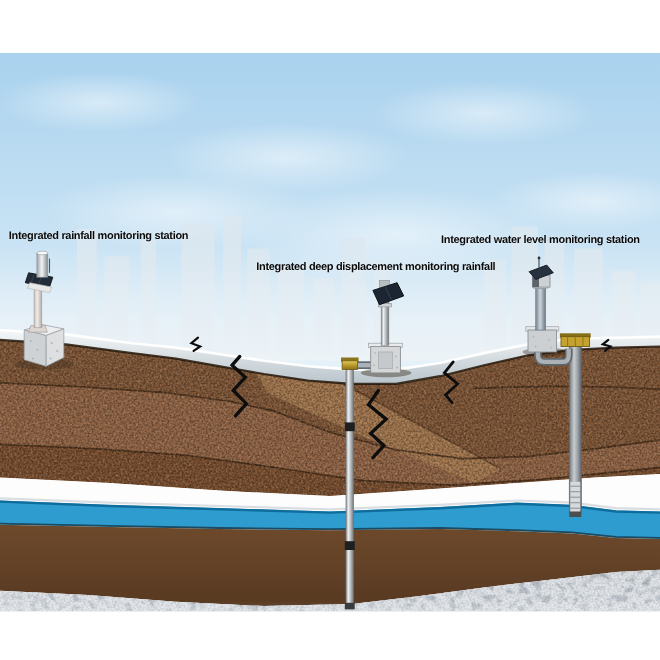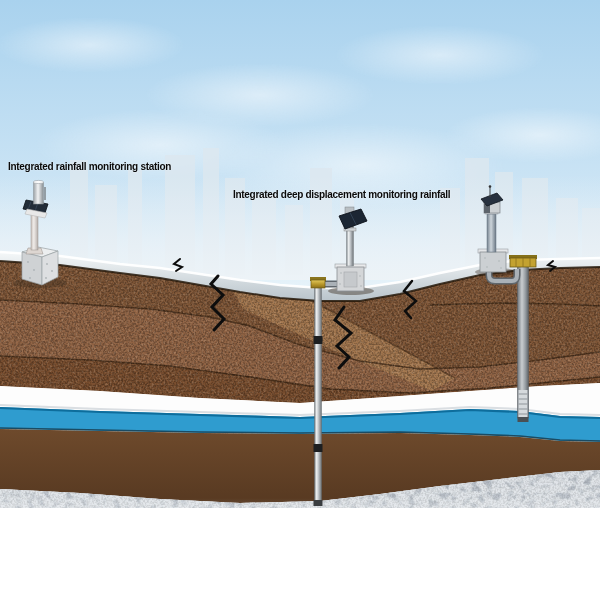--- a/index.html
+++ b/index.html
@@ -1,17 +1,17 @@
 <!DOCTYPE html>
 <html><head>
 <meta charset="utf-8">
 <style>
   html,body{margin:0;padding:0;background:#ffffff;}
   .stage{position:relative;width:600px;height:508px;overflow:hidden;background:#ffffff;
-         font-family:"Liberation Sans",sans-serif;}
+         font-family:"Liberation Sans",sans-serif;margin-top:48px;}
   .stage svg{position:absolute;left:0;top:0;}
   .label{position:absolute;font-weight:bold;font-size:10px;letter-spacing:-0.3px;
          color:#0a0a0a;white-space:nowrap;text-shadow:0 0 2px rgba(255,255,255,0.6);}
   .label-rainfall{left:8px;top:161px;}
   .label-displacement{left:233px;top:189px;}
   .label-waterlevel{left:401px;top:165px;}
 </style>
 </head>
 <body>
 
@@ -291,14 +291,15 @@
       <rect x="484" y="204" width="6" height="9" fill="#5d646c"></rect>
       <polygon points="481,199 497,193 503,200 487,206" fill="#27313f" stroke="#10161e" stroke-width="0.8"></polygon>
       <line x1="490" y1="187" x2="490" y2="197" stroke="#444" stroke-width="1"></line>
       <circle cx="490" cy="186.5" r="1.3" fill="#333"></circle>
     </g>
   </g>
 </svg>
 
   <div class="label label-rainfall">Integrated rainfall monitoring station</div>
   <div class="label label-displacement">Integrated deep displacement monitoring rainfall</div>
+  <div class="label label-waterlevel">Integrated water level monitoring station</div>
 
 </div>
 
 </body></html>

